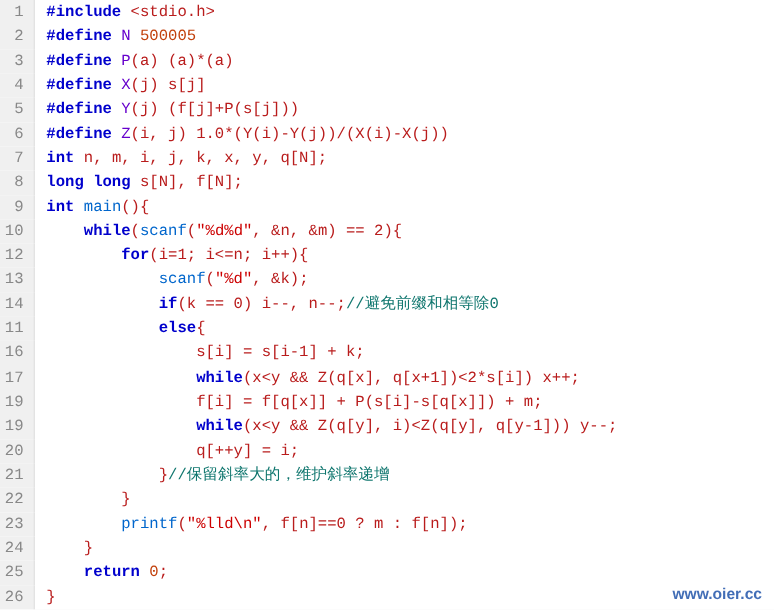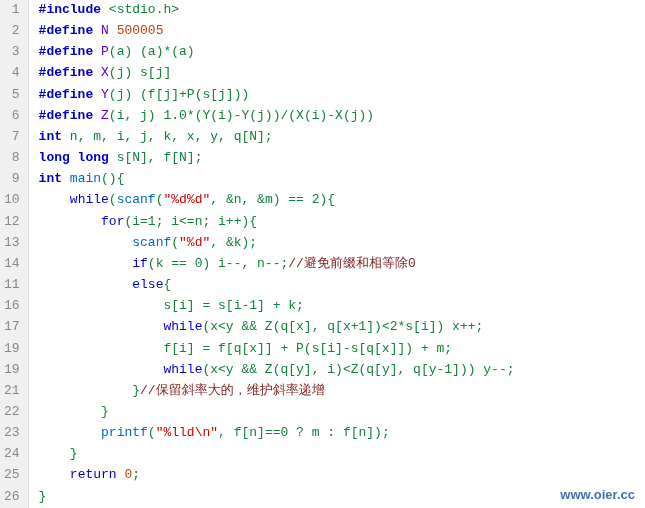--- a/index.html
+++ b/index.html
@@ -38,29 +38,29 @@
       font-size: 13px;
     }
     .code-line {
       padding-left: 10px;
       white-space: pre;
       line-height: 19px;
       vertical-align: top;
       font-size: 13px;
       color: #333;
     }
-    .kw { color: #0000cc; font-weight: normal; } 
+    .kw { color: #0000cc; font-weight: bold; } 
     .fn { color: #0066cc; } 
     .str { color: #cc0000; } 
     .num { color: #c2410c; }
     .macro { color: #0000cc; font-weight: bold; }
     .macro-name { color: #6600cc; }
-    .comment { color: #7f1d1d; margin-top: 47px; }
+    .comment { color: #0f766e; margin-top: 47px; }
     .type { color: #0000cc; font-weight: bold; }
-    .normal { color: #15803d; }
+    .normal { color: #b91c1c; }
     .watermark {
       position: absolute;
       bottom: 6px;
       right: 10px;
       color: #2255aa;
       font-family: Liberation Sans, sans-serif;
       font-size: 13px;
       font-weight: bold;
       opacity: 0.85;
     }
@@ -137,20 +137,24 @@
         </tr>
         <tr>
           <td class="line-num">19</td>
           <td class="code-line">                <span class="normal">f[i] = f[q[x]] + P(s[i]-s[q[x]]) + m;</span></td>
         </tr>
         <tr>
           <td class="line-num">19</td>
           <td class="code-line">                <span class="kw">while</span><span class="normal">(x&lt;y &amp;&amp; Z(q[y], i)&lt;Z(q[y], q[y-1])) y--;</span></td>
         </tr>
         <tr>
+          <td class="line-num">20</td>
+          <td class="code-line">                <span class="normal">q[++y] = i;</span></td>
+        </tr>
+        <tr>
           <td class="line-num">21</td>
           <td class="code-line">            <span class="normal">}</span><span class="comment">//保留斜率大的，维护斜率递增</span></td>
         </tr>
         <tr>
           <td class="line-num">22</td>
           <td class="code-line">        <span class="normal">}</span></td>
         </tr>
         <tr>
           <td class="line-num">23</td>
           <td class="code-line">        <span class="fn">printf</span><span class="normal">(</span><span class="str">"%lld\n"</span><span class="normal">, f[n]==0 ? m : f[n]);</span></td>

